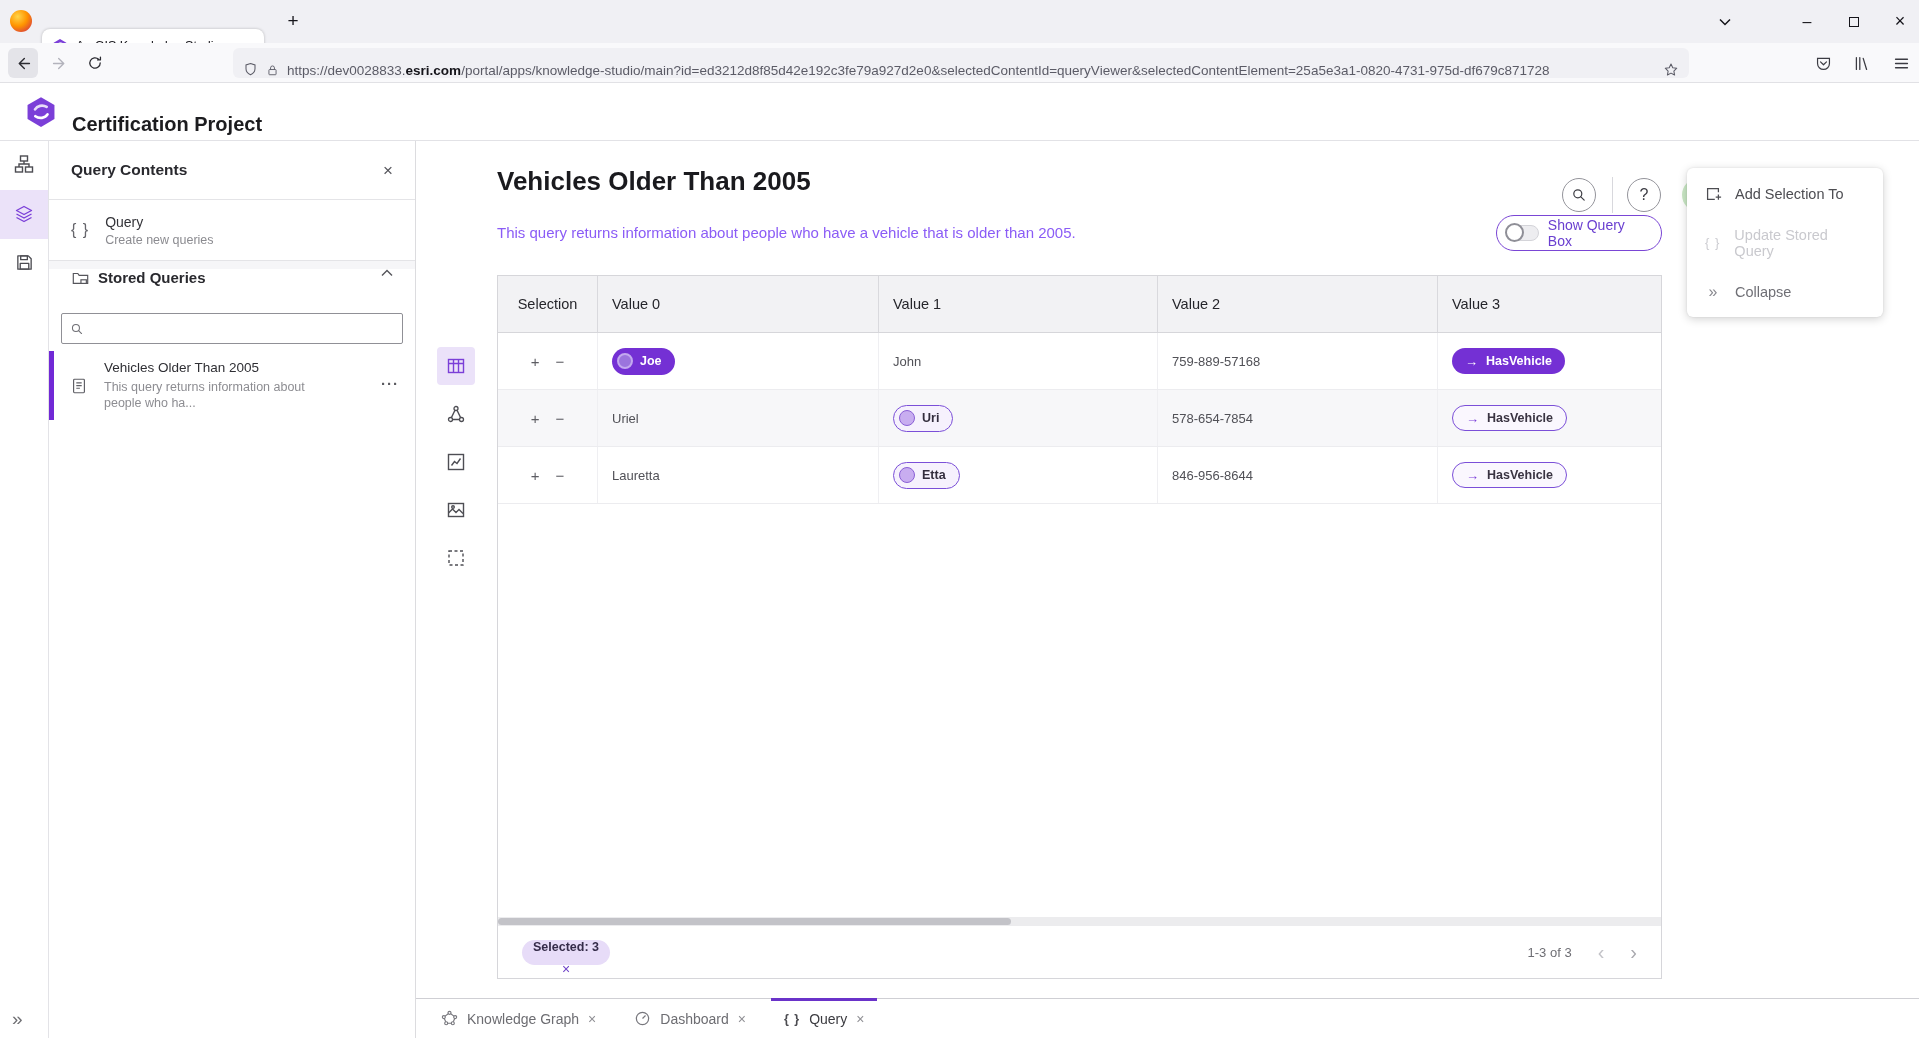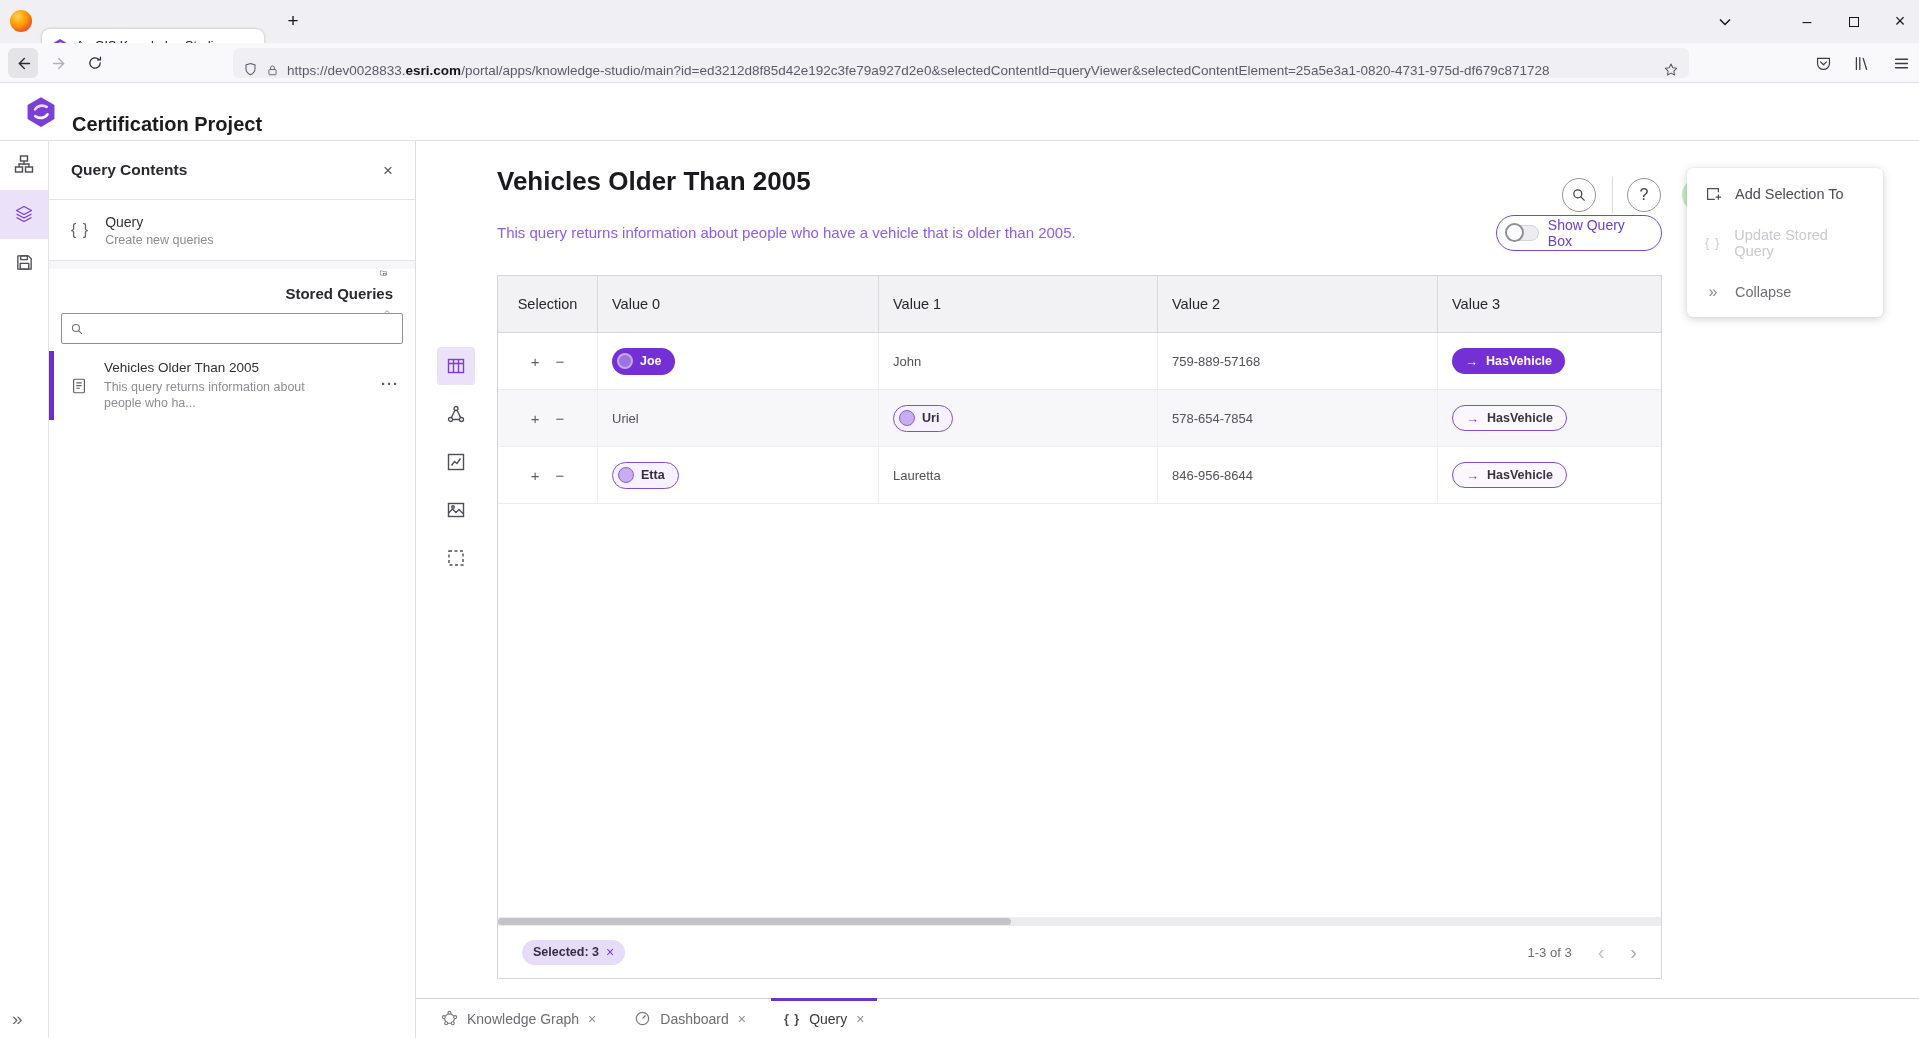--- a/index.html
+++ b/index.html
@@ -54,21 +54,21 @@
   
   .panel { position:absolute; left:49px; top:141px; width:367px; height:897px; background:#fff; border-right:1px solid #dcdcdf; }
   .p-head { height:59px; border-bottom:1px solid #e4e4e7; display:flex; align-items:center; padding:0 22px; }
   .p-head .p-title { flex:1; font-size:15.5px; font-weight:700; color:#29292e; }
   .x-btn { font-size:17px; color:#55555b; line-height:1; }
   .q-item { height:61px; border-bottom:1px solid #e4e4e7; display:flex; align-items:center; padding:0 22px; gap:16px; }
   .braces { font-size:16px; color:#66666c; font-weight:500; letter-spacing:1px; }
   .q-item .qi-title { font-size:14px; color:#333338; margin-bottom:3px; }
   .q-item .qi-sub { font-size:12.5px; color:#8b8b90; }
   .p-gap { height:8px; background:#f6f6f8; }
-  .sq-head { height:44px; display:flex; align-items:flex-end; padding:0 22px; gap:8px;flex-direction:column; }
+  .sq-head { height:44px; display:flex; align-items:flex-start; padding:0 22px; gap:8px; }
   .sq-head .sq-title { flex:1; font-size:15px; font-weight:700; color:#29292e; }
   .searchbox { margin:0 12px; height:31px; border:1px solid #909096; border-radius:2px; display:flex; align-items:center; padding:0 8px; gap:8px; background:#fff; }
   .searchbox input { border:none; outline:none; flex:1; font-size:13px; font-family:"Liberation Sans",sans-serif; background:transparent; }
   .sq-item { position:relative; margin-top:7px; height:69px; }
   .sq-item::before { content:""; position:absolute; left:0; top:0; width:5px; height:69px; background:#7129d6; }
   .sq-doc { position:absolute; left:21px; top:26px; color:#5f5f65; }
   .sq-item .si-title { position:absolute; left:55px; top:9px; font-size:13.5px; color:#2f2f34; }
   .sq-item .si-desc { position:absolute; left:55px; top:28px; width:225px; font-size:12.5px; line-height:16px; color:#8d8d92; }
   .kebab { position:absolute; right:16px; top:24px; font-size:15px; font-weight:700; letter-spacing:1px; color:#5a5a5f; }
 
@@ -110,21 +110,21 @@
   .rpill.solid { background:#7430d4; color:#fff; }
   .rpill.solid .arr { color:#fff; }
   .rpill.outline { background:#faf7fe; border:1.5px solid #7b4fd8; color:#3a3442; }
   .rpill.outline .arr { color:#7b3fd8; }
   .arr { font-size:13px; }
 
   .hscroll { position:absolute; left:0; right:0; bottom:52px; height:9px; background:#ececee; }
   .hthumb { position:absolute; left:0; top:1px; width:513px; height:7px; border-radius:4px; background:#c3c3c8; }
   .tfoot { position:absolute; left:0; right:0; bottom:0; height:52px; display:flex; align-items:center; padding:0 24px; }
   .chip { display:flex; align-items:center; gap:7px; height:25px; border-radius:13px; background:#e7dcf8; padding:0 11px;
-          font-size:12.5px; font-weight:700; color:#352c49; }
+          font-size:12.5px; font-weight:700; color:#352c49;flex-direction:column; }
   .chip .chip-x { color:#6f42c8; font-weight:400; font-size:14px; }
   .pag { margin-left:auto; display:flex; align-items:center; gap:26px; }
   .pag .range { font-size:13px; color:#6e6e74; }
   .pag-prev { color:#c2c2c7; font-size:20px; line-height:1; }
   .pag-next { color:#a9a9af; font-size:20px; line-height:1; }
 
   
   .cmenu { position:absolute; left:1687px; top:168px; width:196px; background:#fff; border-radius:6px;
            box-shadow:0 2px 10px rgba(0,0,0,.18), 0 0 2px rgba(0,0,0,.10); padding:1px 0; }
   .m-item { height:49px; display:flex; align-items:center; padding:0 16px; gap:12px; font-size:14.5px; }
@@ -414,28 +414,28 @@
       </span>
     </div>
   </div>
 
   <div class="tgrid trow">
     <div class="td selcell">
       <span class="pm">+</span>
       <span class="pm">−</span>
     </div>
     <div class="td">
+        <span>Lauretta</span>
+      </div>
+    <div class="td">
       <span class="epill outline">
         <span class="dot"></span>
         <span>Etta</span>
       </span>
     </div>
-    <div class="td">
-        <span>Lauretta</span>
-      </div>
     <div class="td">
         <span>846-956-8644</span>
       </div>
     <div class="td">
       <span class="rpill outline">
         <span class="arr">→</span>
         <span>HasVehicle</span>
       </span>
     </div>
   </div>

